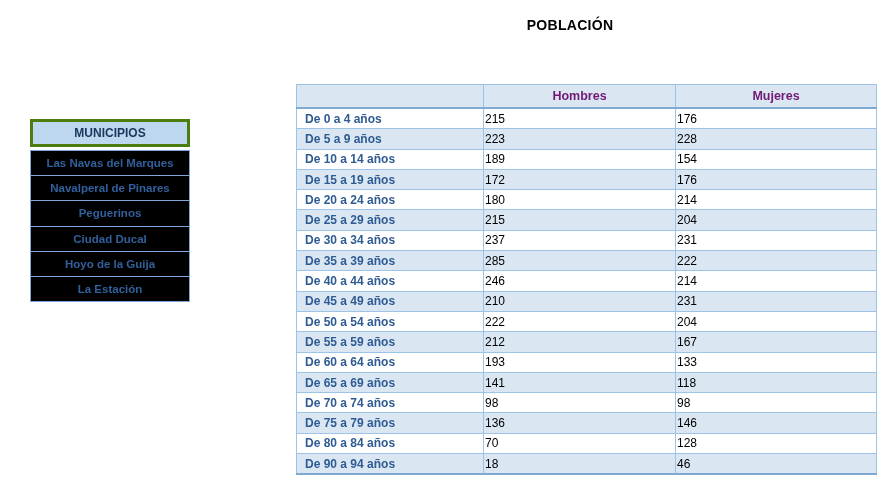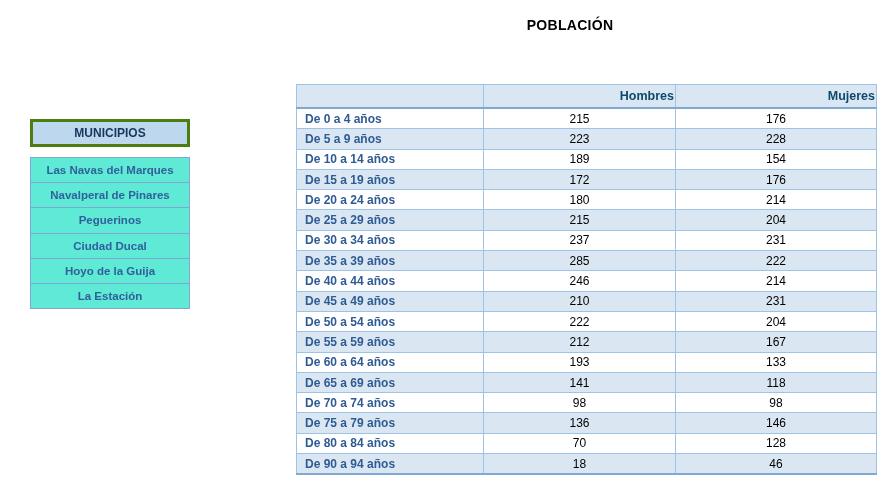--- a/index.html
+++ b/index.html
@@ -27,23 +27,23 @@
   .muni-header {
     border: 3px solid #4d7c0f;
     background: #BDD7EE;
     height: 22px; line-height: 22px;
     text-align: center;
     font-weight: bold;
     font-size: 12px;
     color: #17375D;
   }
   .muni-list {
-    margin-top: 10px;
+    margin-top: 3px;
     border: 1px solid #7EA6D9;
-    background: #5eead4;
+    background: #000000;
   }
   .muni-item {
     height: 24.2px; line-height: 24.2px;
     text-align: center;
     font-weight: bold;
     font-size: 11.5px;
     color: #31609C;
     border-bottom: 1px solid #7EA6D9;
     cursor: pointer;
   }
@@ -62,33 +62,33 @@
     vertical-align: middle;
     border: 1px solid #9DC3E6;
     overflow: hidden; white-space: nowrap;
   }
   .pop-table thead td {
     height: 20px;
     background: #DAE7F3;
     border-bottom: 2px solid #7FA8D2;
     font-weight: bold;
     font-size: 12.5px;
-    text-align: right;
-    color: #0c4a6e;
+    text-align: center;
+    color: #701a75;
   }
   .pop-table tbody td { height: 17.3px; background: #ffffff; }
   .pop-table tbody tr:nth-child(even) td { background: #DAE7F3; }
   .pop-table tbody tr:last-child td { border-bottom: 2px solid #7FA8D2; }
   td.lbl {
     text-align: left;
     padding-left: 8px;
     font-weight: bold;
     color: #2F5B93;
   }
-  td.num { text-align: center; color: #000000; }
+  td.num { color: #000000; }
 </style>
 </head>
 <body>
 
 <div class="page-title">POBLACIÓN</div>
 
 <div class="muni-panel">
   <div class="muni-header">MUNICIPIOS</div>
   <div class="muni-list">
     <div class="muni-item">Las Navas del Marques</div>

